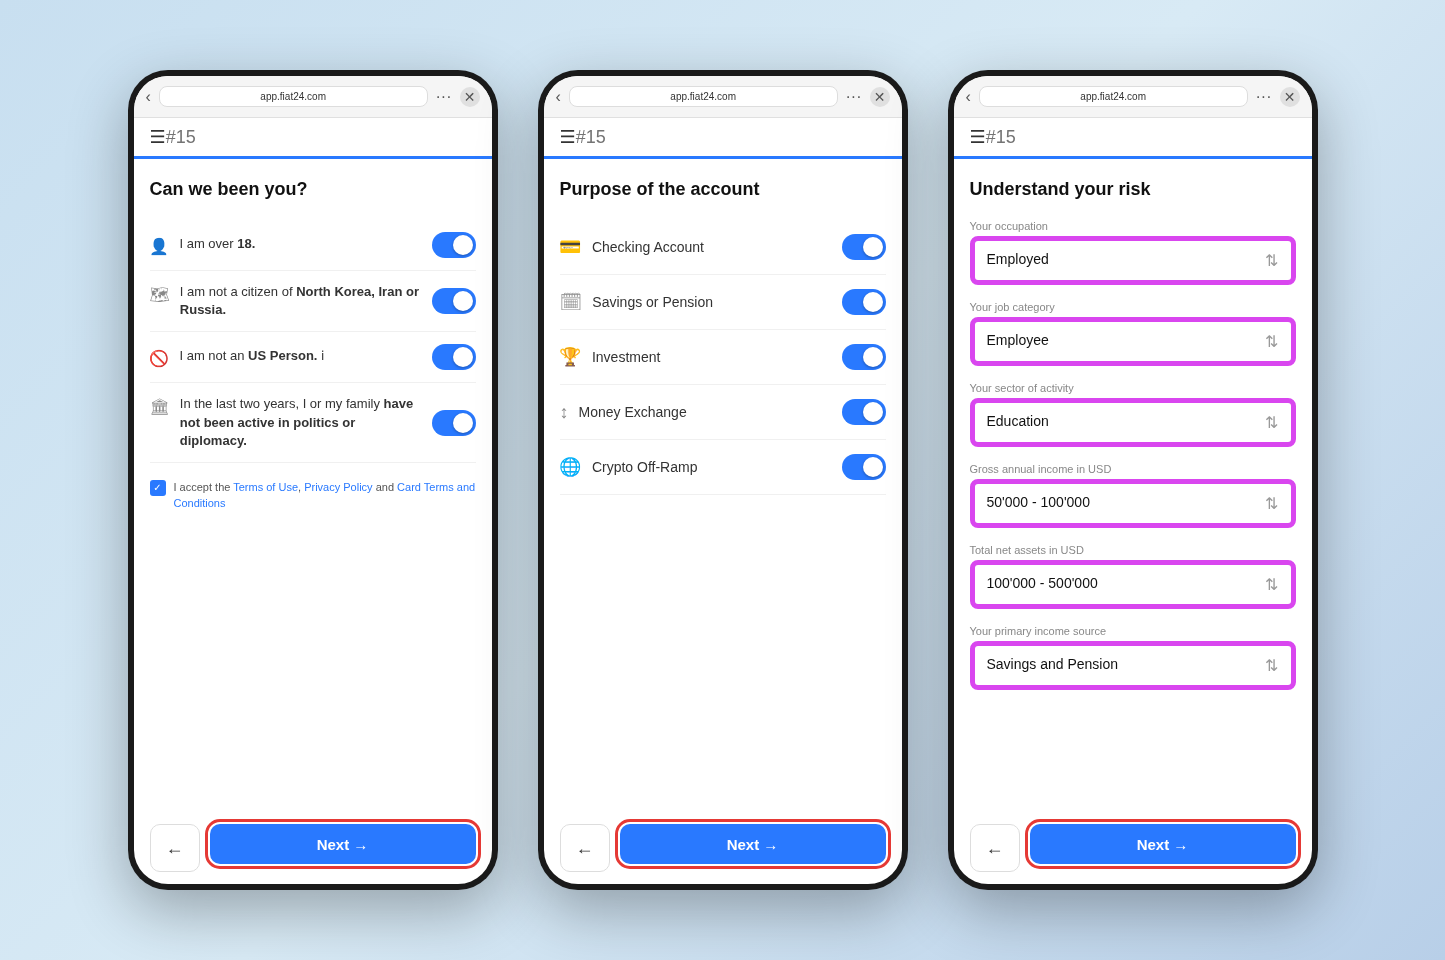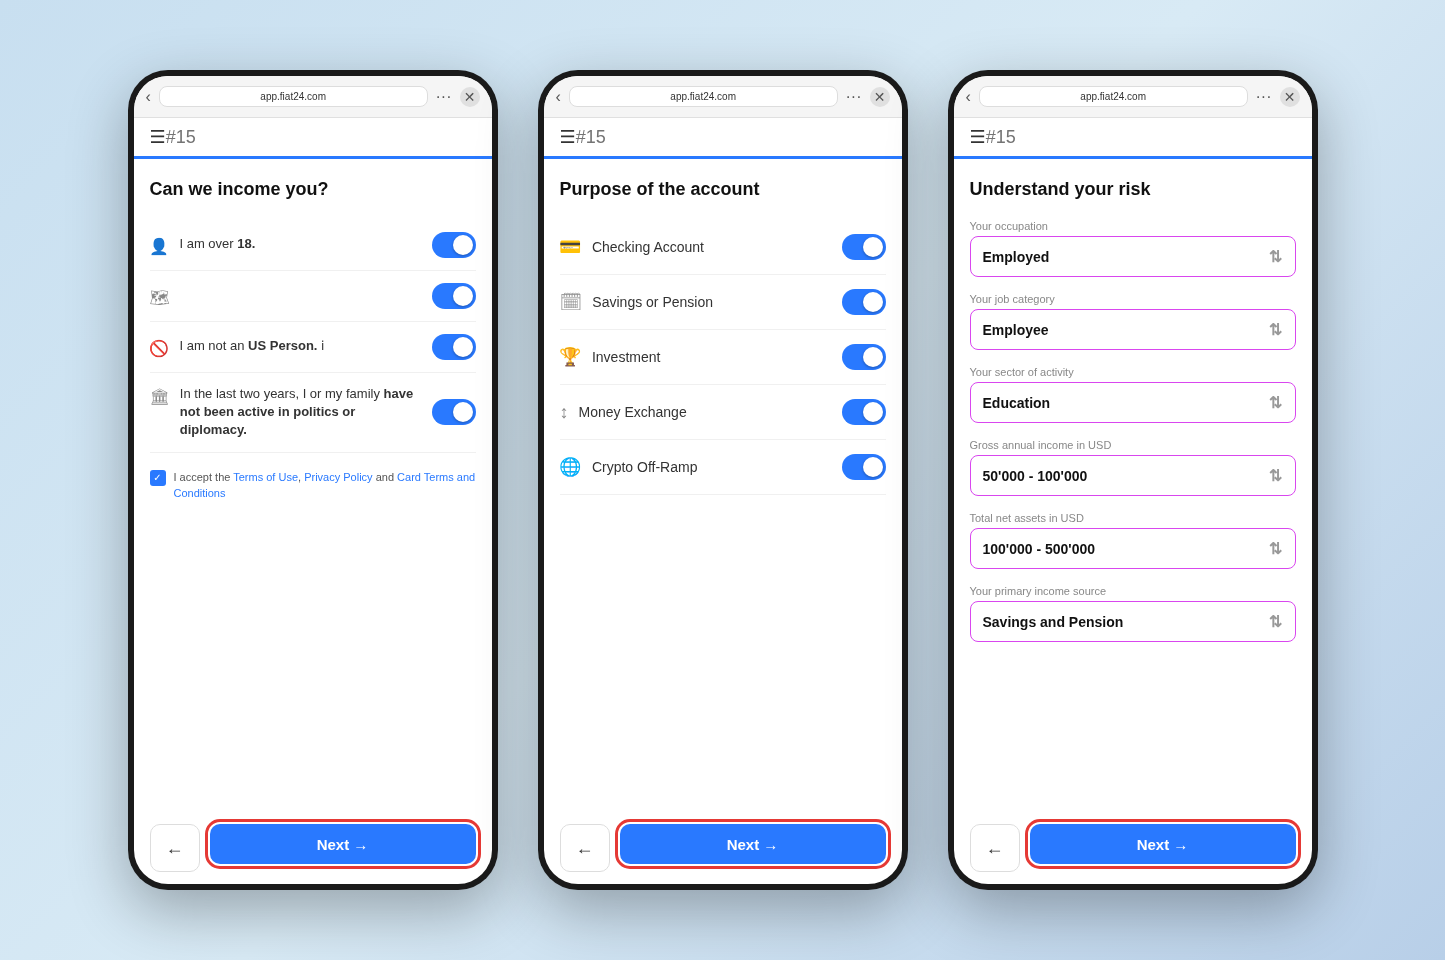--- a/index.html
+++ b/index.html
@@ -275,28 +275,28 @@
 
     .field-label {
       font-size: 11px;
       color: #888;
       margin-bottom: 4px;
     }
 
     .field-select {
       width: 100%;
       padding: 10px 12px;
-      border: 1px solid #d946ef;
+      border: 5px solid #d946ef;
       border-radius: 8px;
       background: #fff;
       font-size: 14px;
-      font-weight: 700;
+      font-weight: 400;
       color: #111;
       display: flex;
-      align-items: center;
+      align-items: flex-start;
       justify-content: space-between;
       cursor: pointer;
     }
 
     .field-select-arrow {
       color: #999;
       font-size: 16px;
     }
 
     .spacer { flex: 1; }
@@ -313,33 +313,34 @@
       <span class="browser-dots">···</span>
       <div class="browser-close">✕</div>
     </div>
 
     <div class="nav-bar">
       <span class="hamburger">☰</span>
       <span class="nav-title">#15</span>
     </div>
 
     <div class="content">
-      <div class="page-title">Can we income you?</div>
+      <div class="page-title">Can we been you?</div>
 
       <div class="toggle-row">
         <div class="toggle-row-left">
           <span class="row-icon">👤</span>
           <span class="row-text">I am over <strong>18.</strong></span>
         </div>
         <div class="toggle"></div>
       </div>
 
       <div class="toggle-row">
         <div class="toggle-row-left">
           <span class="row-icon">🗺</span>
+          <span class="row-text">I am not a citizen of <strong>North Korea, Iran or Russia.</strong></span>
         </div>
         <div class="toggle"></div>
       </div>
 
       <div class="toggle-row">
         <div class="toggle-row-left">
           <span class="row-icon">🚫</span>
           <span class="row-text">I am not an <strong>US Person.</strong> ℹ</span>
         </div>
         <div class="toggle"></div>

